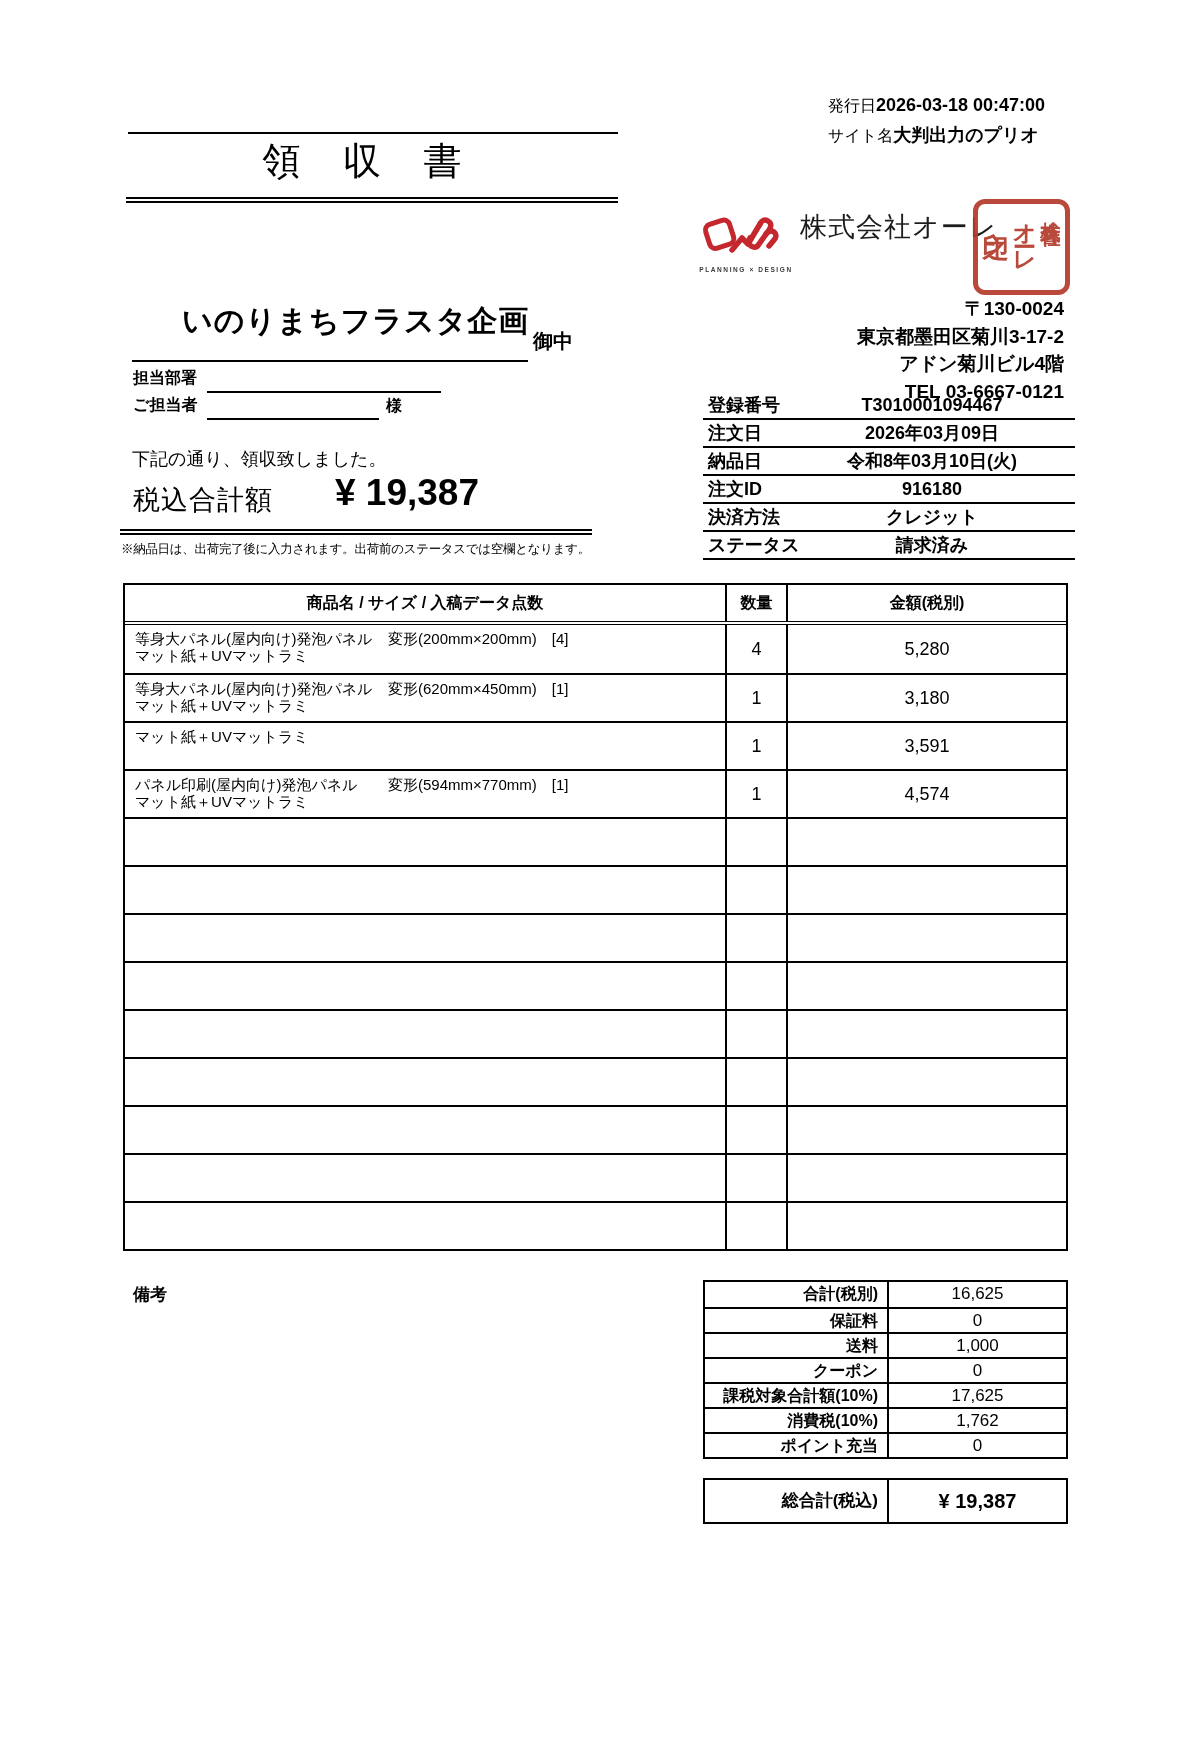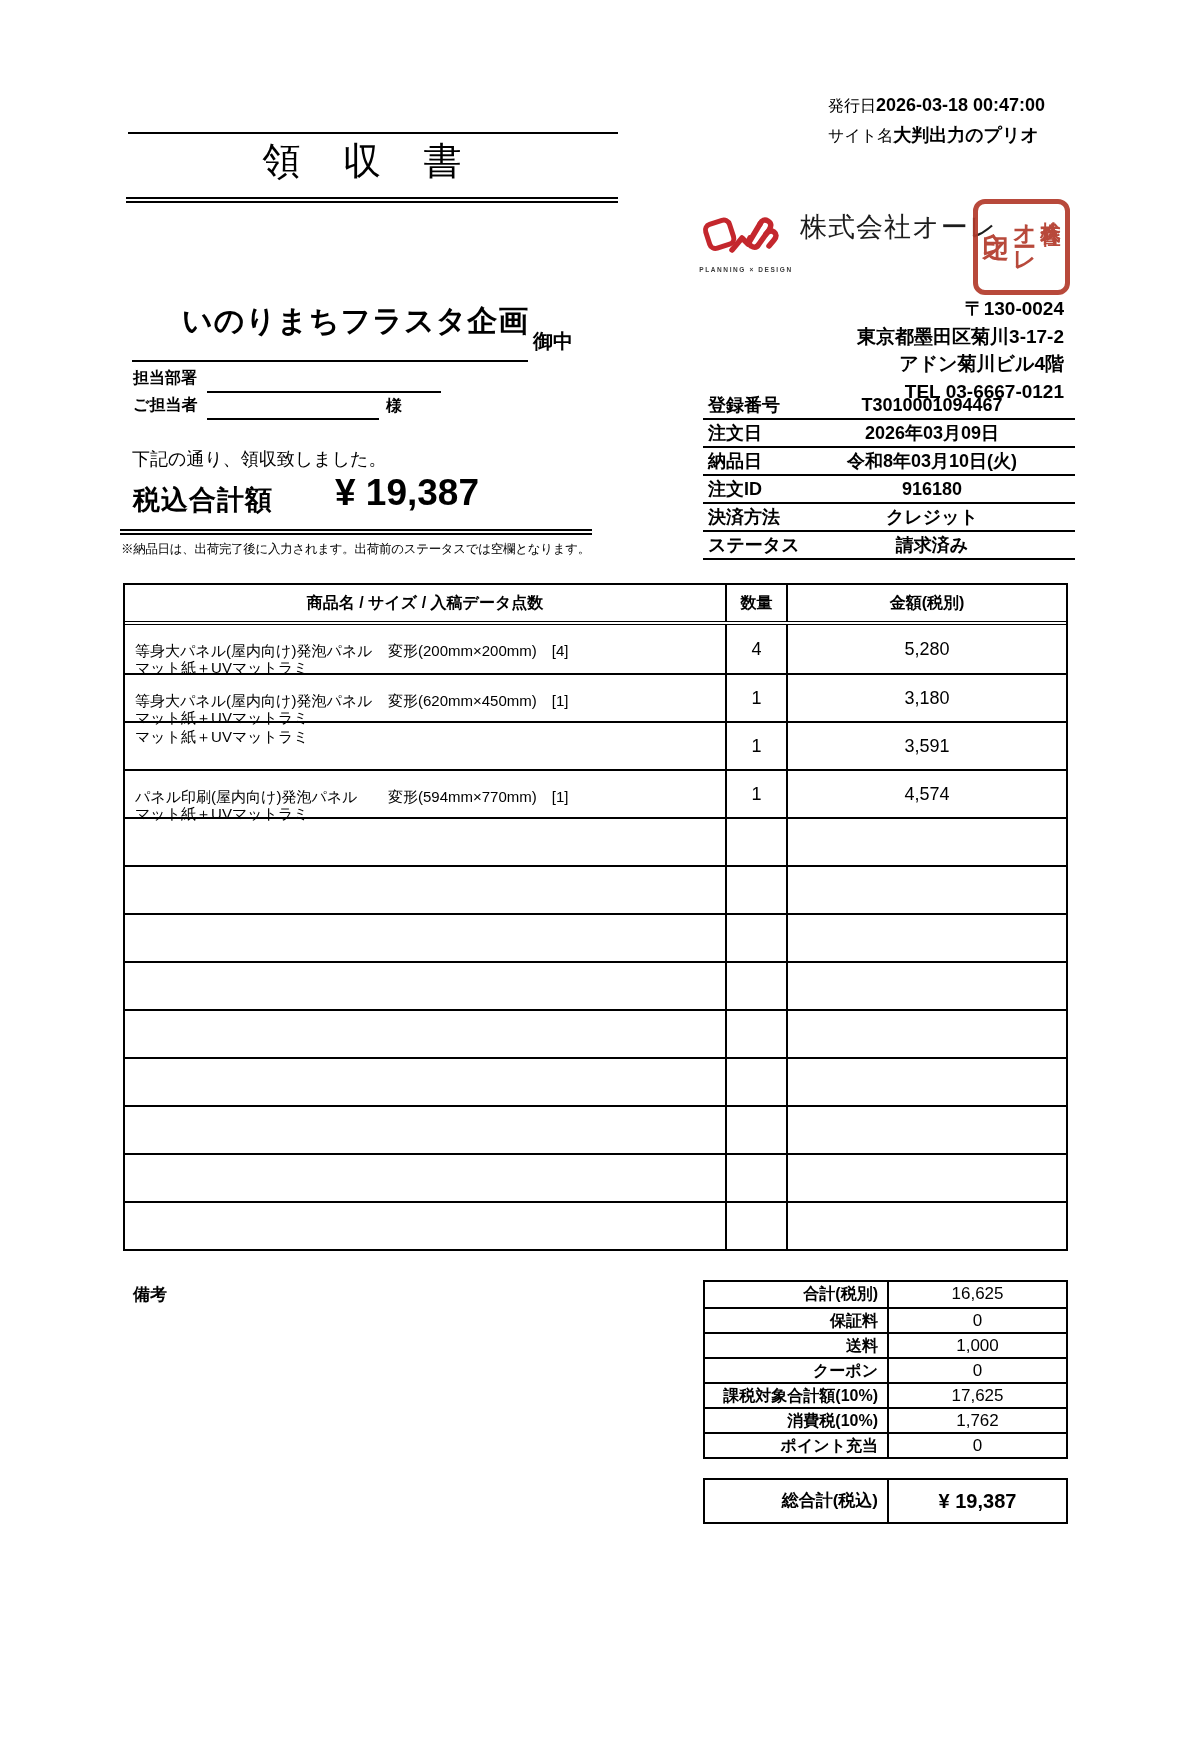--- a/index.html
+++ b/index.html
@@ -57,40 +57,40 @@
   .recipient-honorific { left:533px; top:328px; font-size:20px; font-weight:bold; }
   .name-underline    { left:132px; top:360px; width:396px; border-top:2px solid #000; }
   .dept-label        { left:133px; top:368px; font-size:16px; font-weight:bold; }
   .dept-underline    { left:207px; top:391px; width:234px; border-top:2px solid #000; }
   .contact-label     { left:133px; top:395px; font-size:16px; font-weight:bold; }
   .contact-honorific { left:386px; top:396px; font-size:16px; font-weight:bold; }
   .contact-underline { left:207px; top:418px; width:172px; border-top:2px solid #000; }
 
   
   .statement   { left:132px; top:447px; font-size:18px; }
-  .total-label { left:133px; top:482px; font-size:27px; font-weight:bold; letter-spacing:1px; }
+  .total-label { left:133px; top:482px; font-size:27px; font-weight:normal; letter-spacing:1px; }
   .total-value { left:335px; top:472px; font-size:37px; font-weight:bold; }
   .total-underline { left:120px; top:529px; width:472px; height:6px;
                      border-top:2px solid #000; border-bottom:2px solid #000; }
   .note { left:121px; top:541px; font-size:12.5px; letter-spacing:-0.3px; }
 
   
   .itable { left:123px; top:583px; width:945px; border:2px solid #000; }
   .itable .hrow { display:flex; height:40px; border-bottom:4px double #000; }
   .itable .trow { display:flex; height:48px; }
   .itable .trow + .trow { border-top:2px solid #000; }
   .c1 { width:600px; }
   .c2 { width:63px; border-left:2px solid #000; border-right:2px solid #000;
         display:flex; align-items:center; justify-content:center; }
   .c3 { flex:1; display:flex; align-items:center; justify-content:center; }
   .hrow .c1 { display:flex; align-items:center; justify-content:center;
               font-size:16px; font-weight:bold; }
   .hrow .c2, .hrow .c3 { font-size:16px; font-weight:bold; }
   .trow .c1 { padding:5px 8px 0 10px; font-size:15px; line-height:17px; }
-  .trow .c1 .iname { display:inline-block; width:253px;margin-top:12px; }
+  .trow .c1 .iname { display:inline-block; width:253px; }
   .trow .c2, .trow .c3 { font-size:18px; }
 
   
   .remarks-label { left:133px; top:1283px; font-size:17px; font-weight:bold; }
   .vtable { left:703px; top:1280px; width:365px; border:2px solid #000; }
   .vtable .vrow { display:flex; height:25px; }
   .vtable .vrow + .vrow { border-top:2px solid #000; }
   .vlbl { flex:0 0 182px; text-align:right; padding-right:9px;
           font-size:16px; font-weight:bold; line-height:24px; white-space:nowrap; }
   .vval { flex:1; border-left:2px solid #000; text-align:center;

